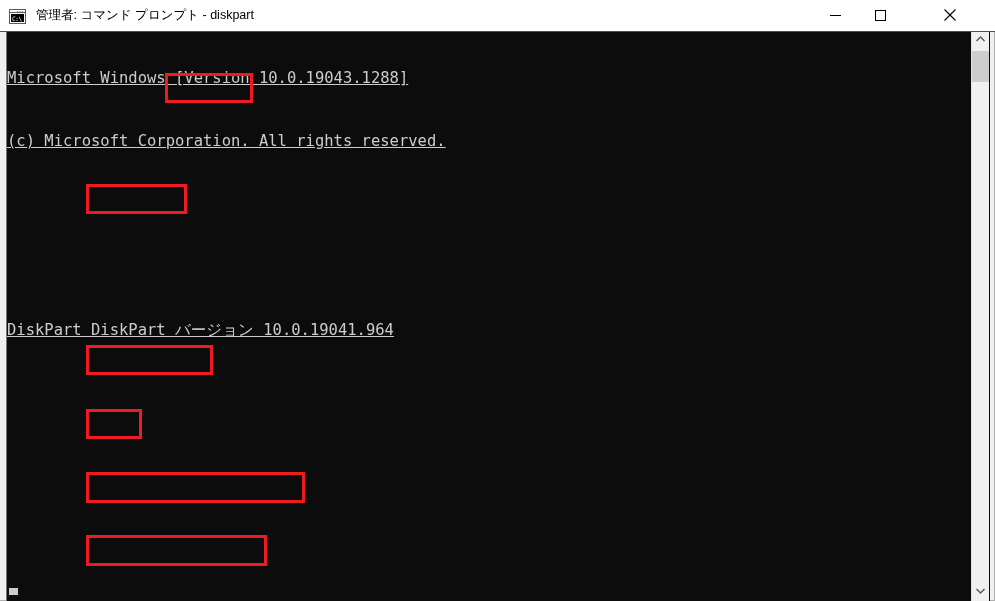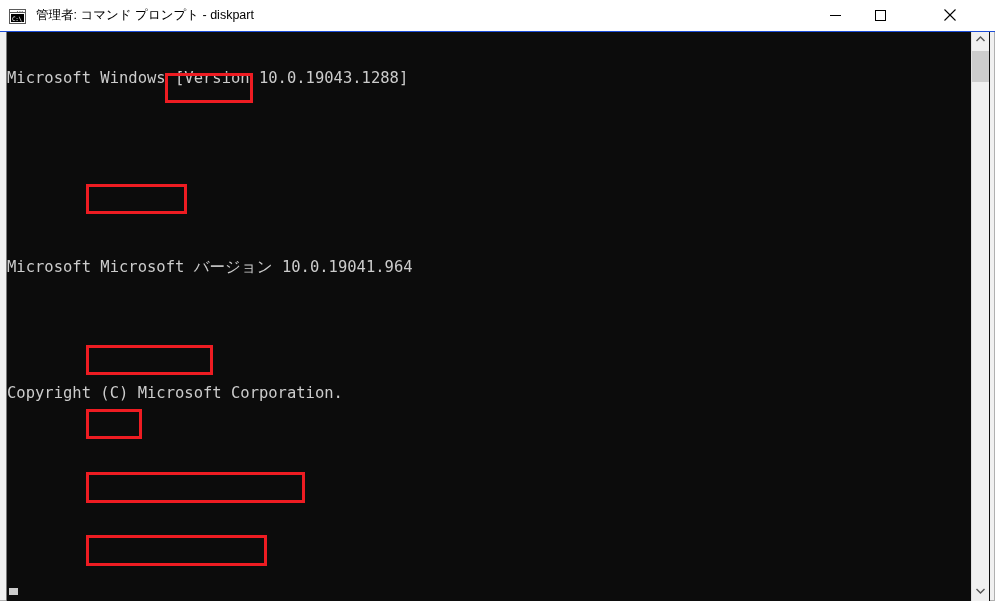--- a/index.html
+++ b/index.html
@@ -114,21 +114,21 @@
     left: 0;
     top: -6px;
     width: 960px;
     color: #cccccc;
     font-family: "DejaVu Sans Mono", "Liberation Mono", monospace;
     font-size: 15.5px;
     line-height: 21px;
     white-space: pre;
     letter-spacing: 0px;
   }
-  .cline { height: 21px; }
+  .cline { height: 21px; text-decoration: underline; }
   .cline.blank { height: 21px; }
 
   
   .hl {
     position: absolute;
     border: 3px solid #ee1c22;
     box-sizing: border-box;
     pointer-events: none;
   }
 
@@ -206,25 +206,25 @@
       <svg width="12" height="12" viewBox="0 0 12 12">
         <line x1="0.5" y1="0.5" x2="11.5" y2="11.5" stroke="#000" stroke-width="1.1"></line>
         <line x1="11.5" y1="0.5" x2="0.5" y2="11.5" stroke="#000" stroke-width="1.1"></line>
       </svg>
     </button>
   </div>
 
   <div id="console-outer">
     <div id="console-text">
       <div class="cline">Microsoft Windows [Version 10.0.19043.1288]</div>
+      <div class="cline">(c) Microsoft Corporation. All rights reserved.</div>
       <div class="cline blank"></div>
       <div class="cline blank"></div>
-      <div class="cline">Microsoft Microsoft バージョン 10.0.19041.964</div>
+      <div class="cline">DiskPart DiskPart バージョン 10.0.19041.964</div>
       <div class="cline blank"></div>
-      <div class="cline">Copyright (C) Microsoft Corporation.</div>
       
       
       
       
       
       
       
       
       
       

